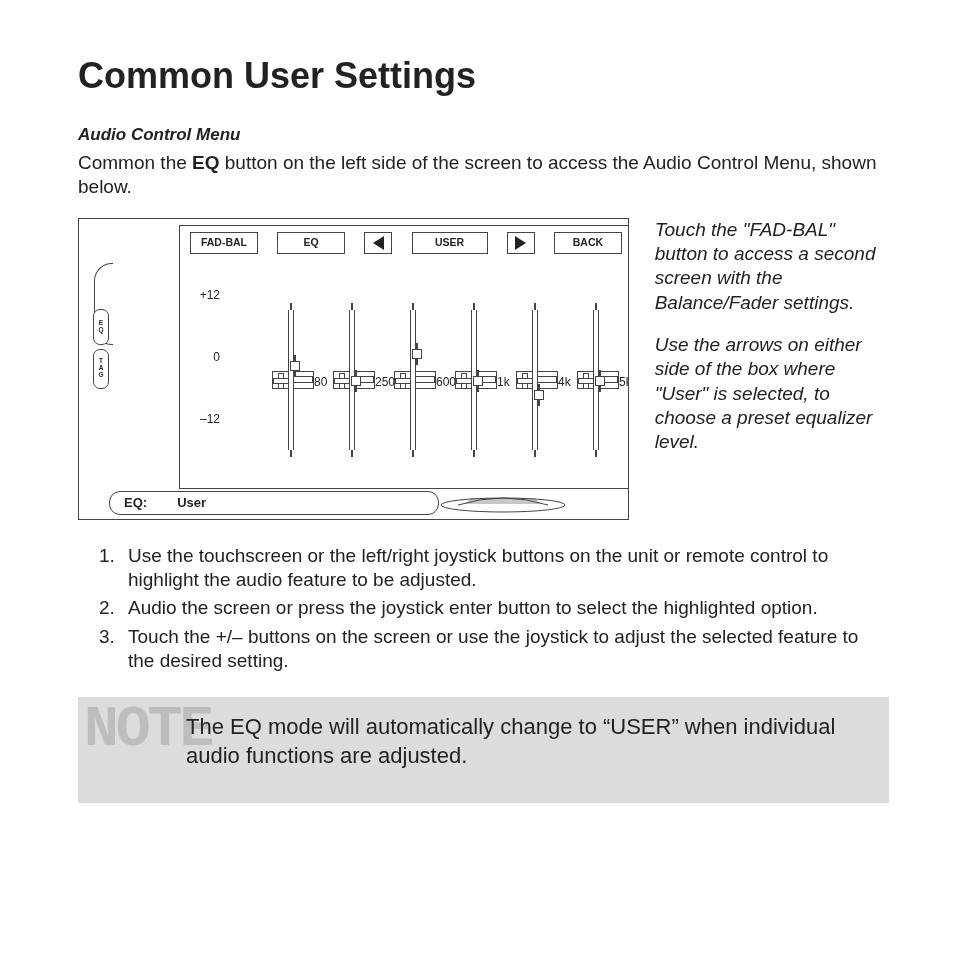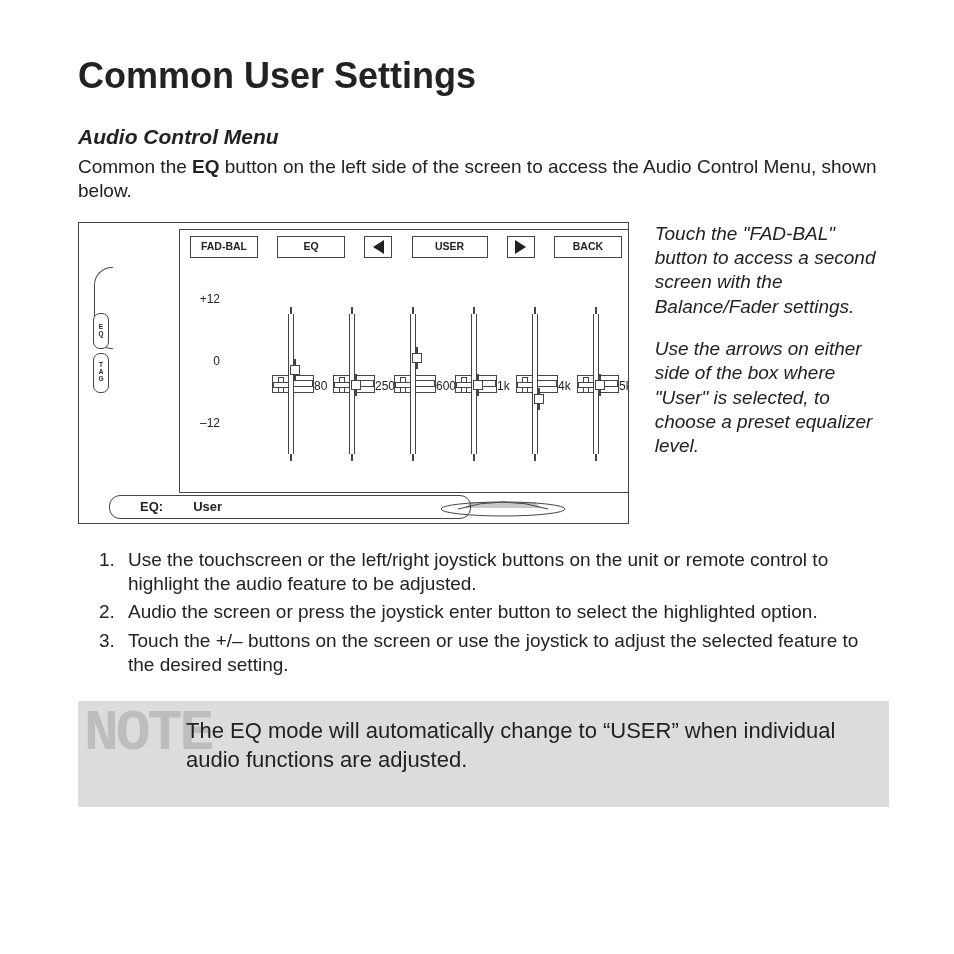--- a/index.html
+++ b/index.html
@@ -12,21 +12,21 @@
   }
   .page {
     padding: 55px 65px 40px 78px;
   }
   h1 {
     font-size: 36px;
     font-weight: bold;
     margin: 0 0 28px 0;
   }
   h2 {
-    font-size: 21px;
+    font-size: 17px;
     font-style: italic;
     font-weight: bold;
     margin: 0 0 6px 0;
   }
   .intro {
     font-size: 19px;
     line-height: 1.28;
     margin: 0 0 18px 0;
   }
   .b { font-weight: bold; }
@@ -159,21 +159,21 @@
   }
   
   .status {
     position:absolute;
     left: 30px; bottom: 4px;
     width: 300px; height: 22px;
     border: 1.2px solid #444;
     border-radius: 11px;
     font-size: 13px;
     display:flex; align-items:center;
-    padding: 0 30px;
+    padding: 0 14px;
     gap: 30px;
   }
   .status .lab { font-weight: bold; }
   .status .val { font-weight: bold; }
   .pedestal {
     position:absolute;
     right: 60px; bottom: 6px;
     width: 130px; height: 24px;
   }
   .pedestal svg { width:100%; height:100%; }

